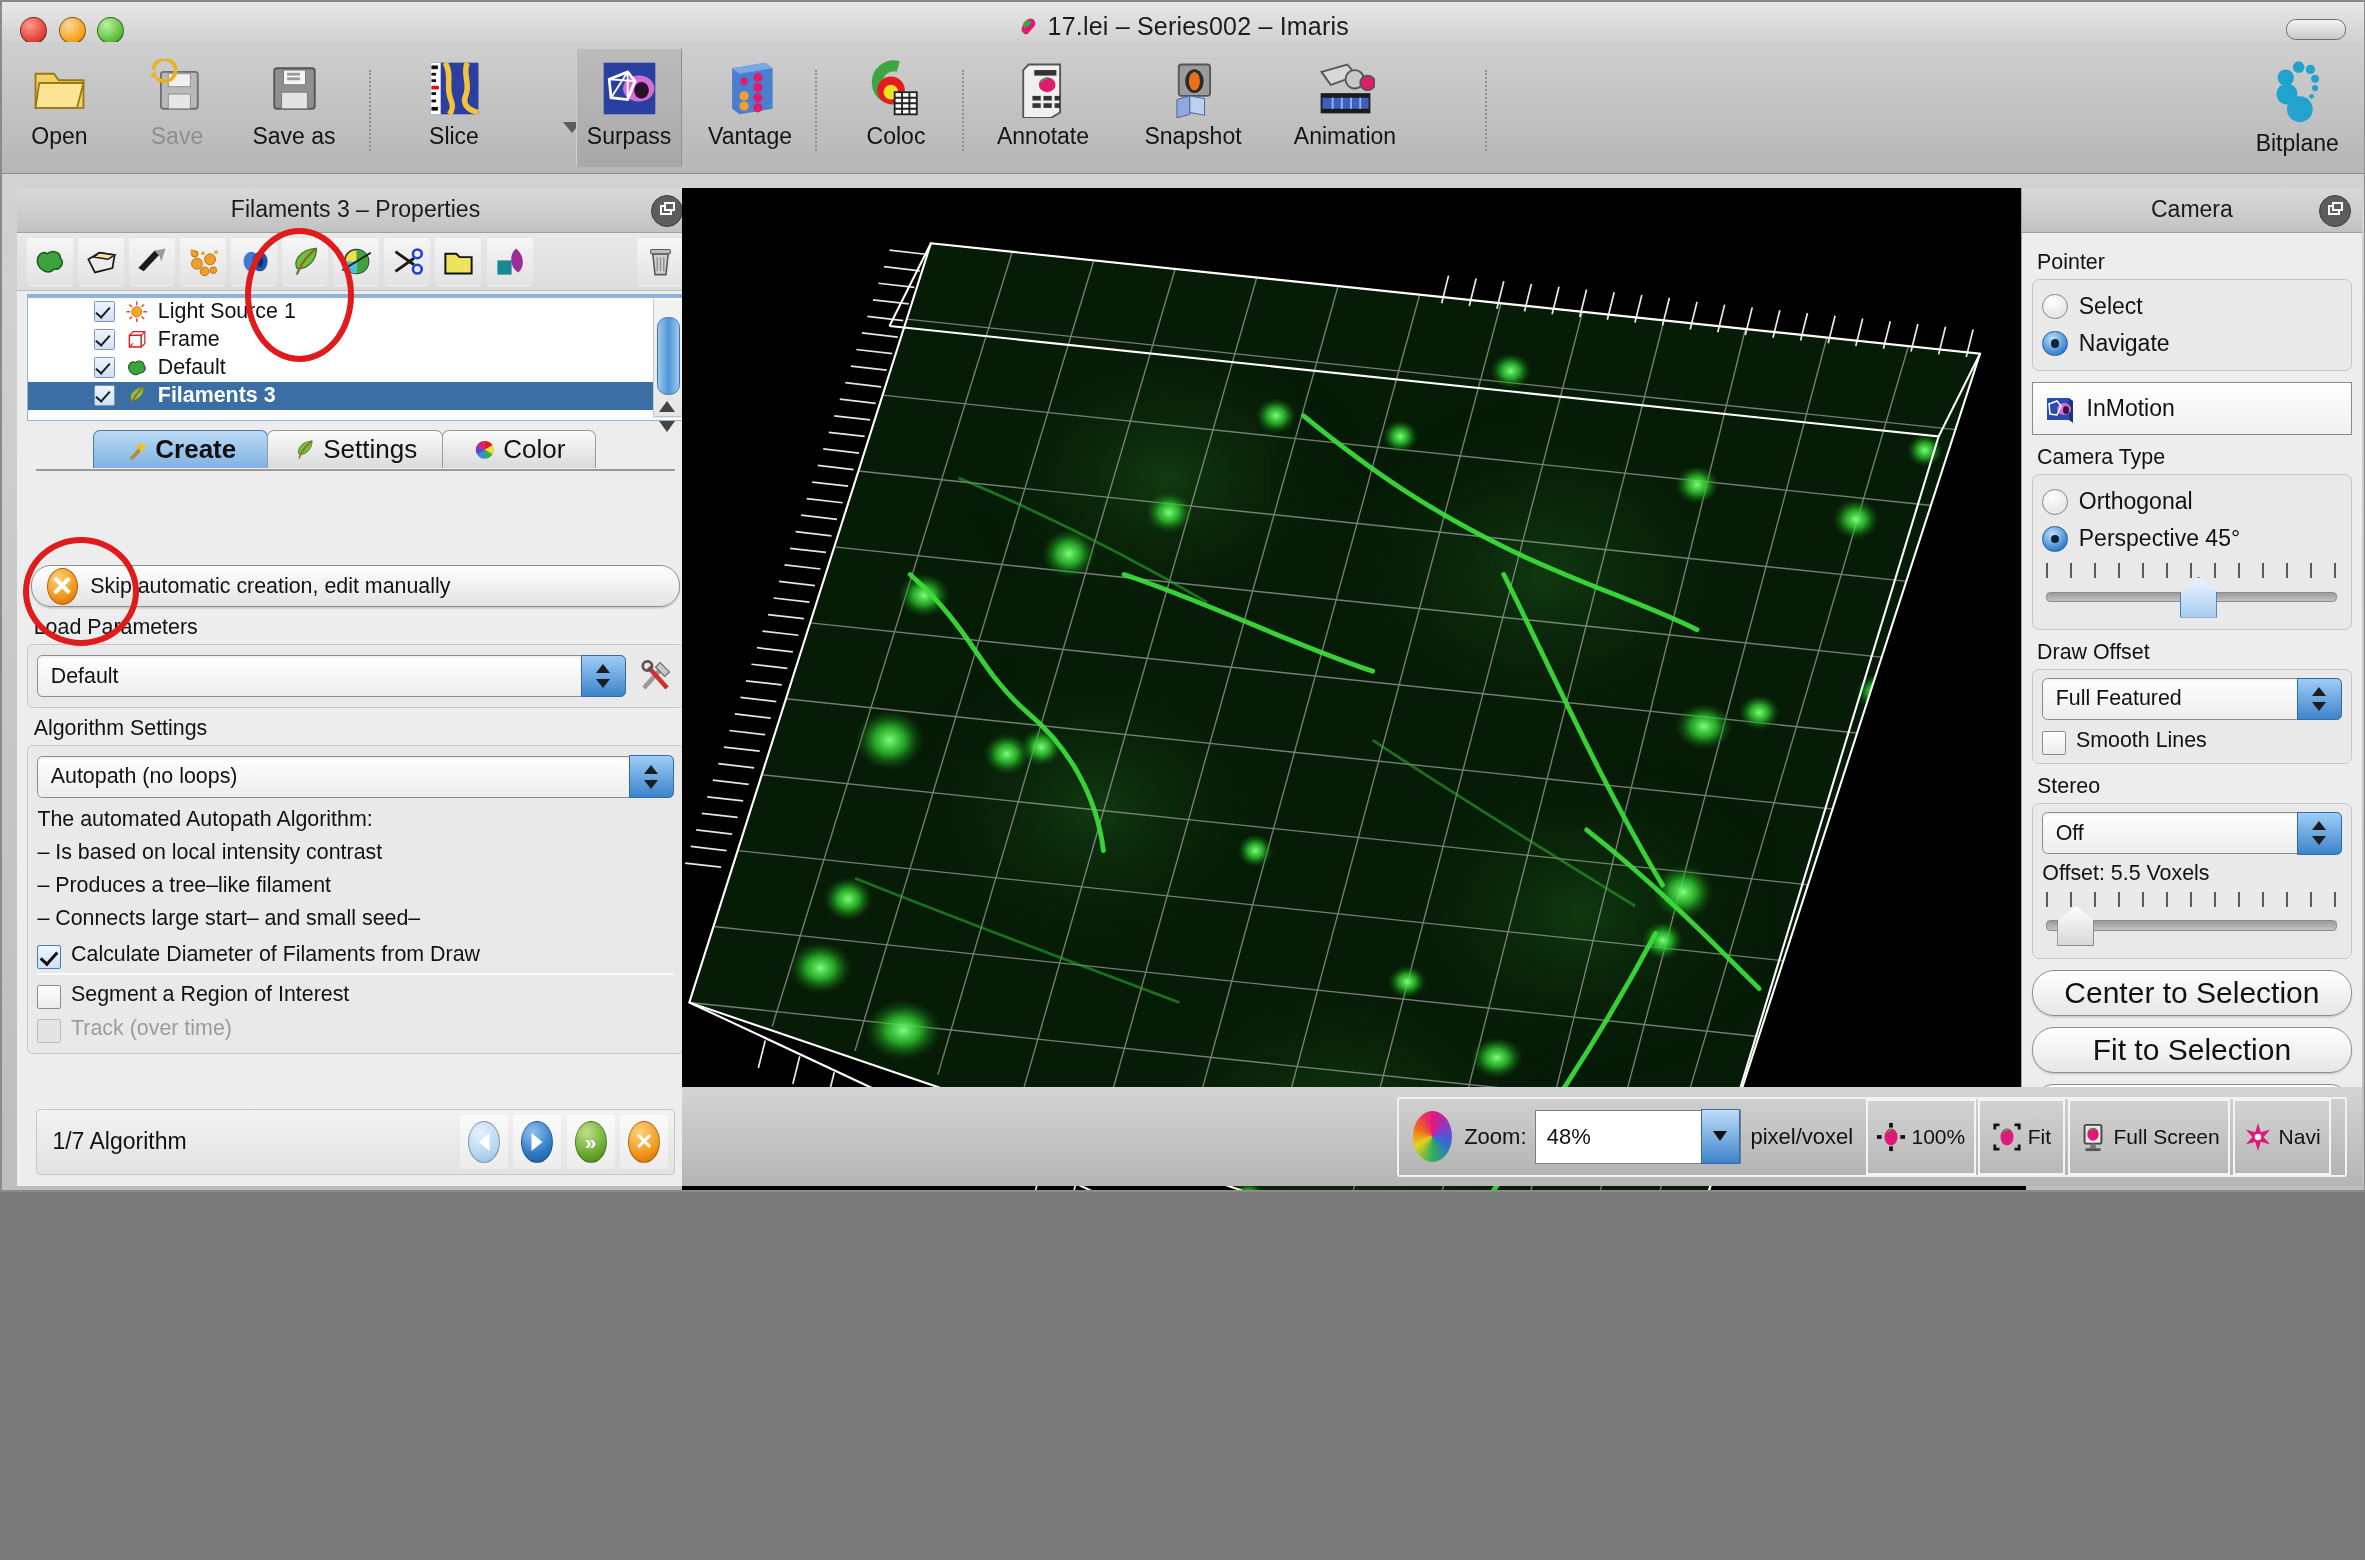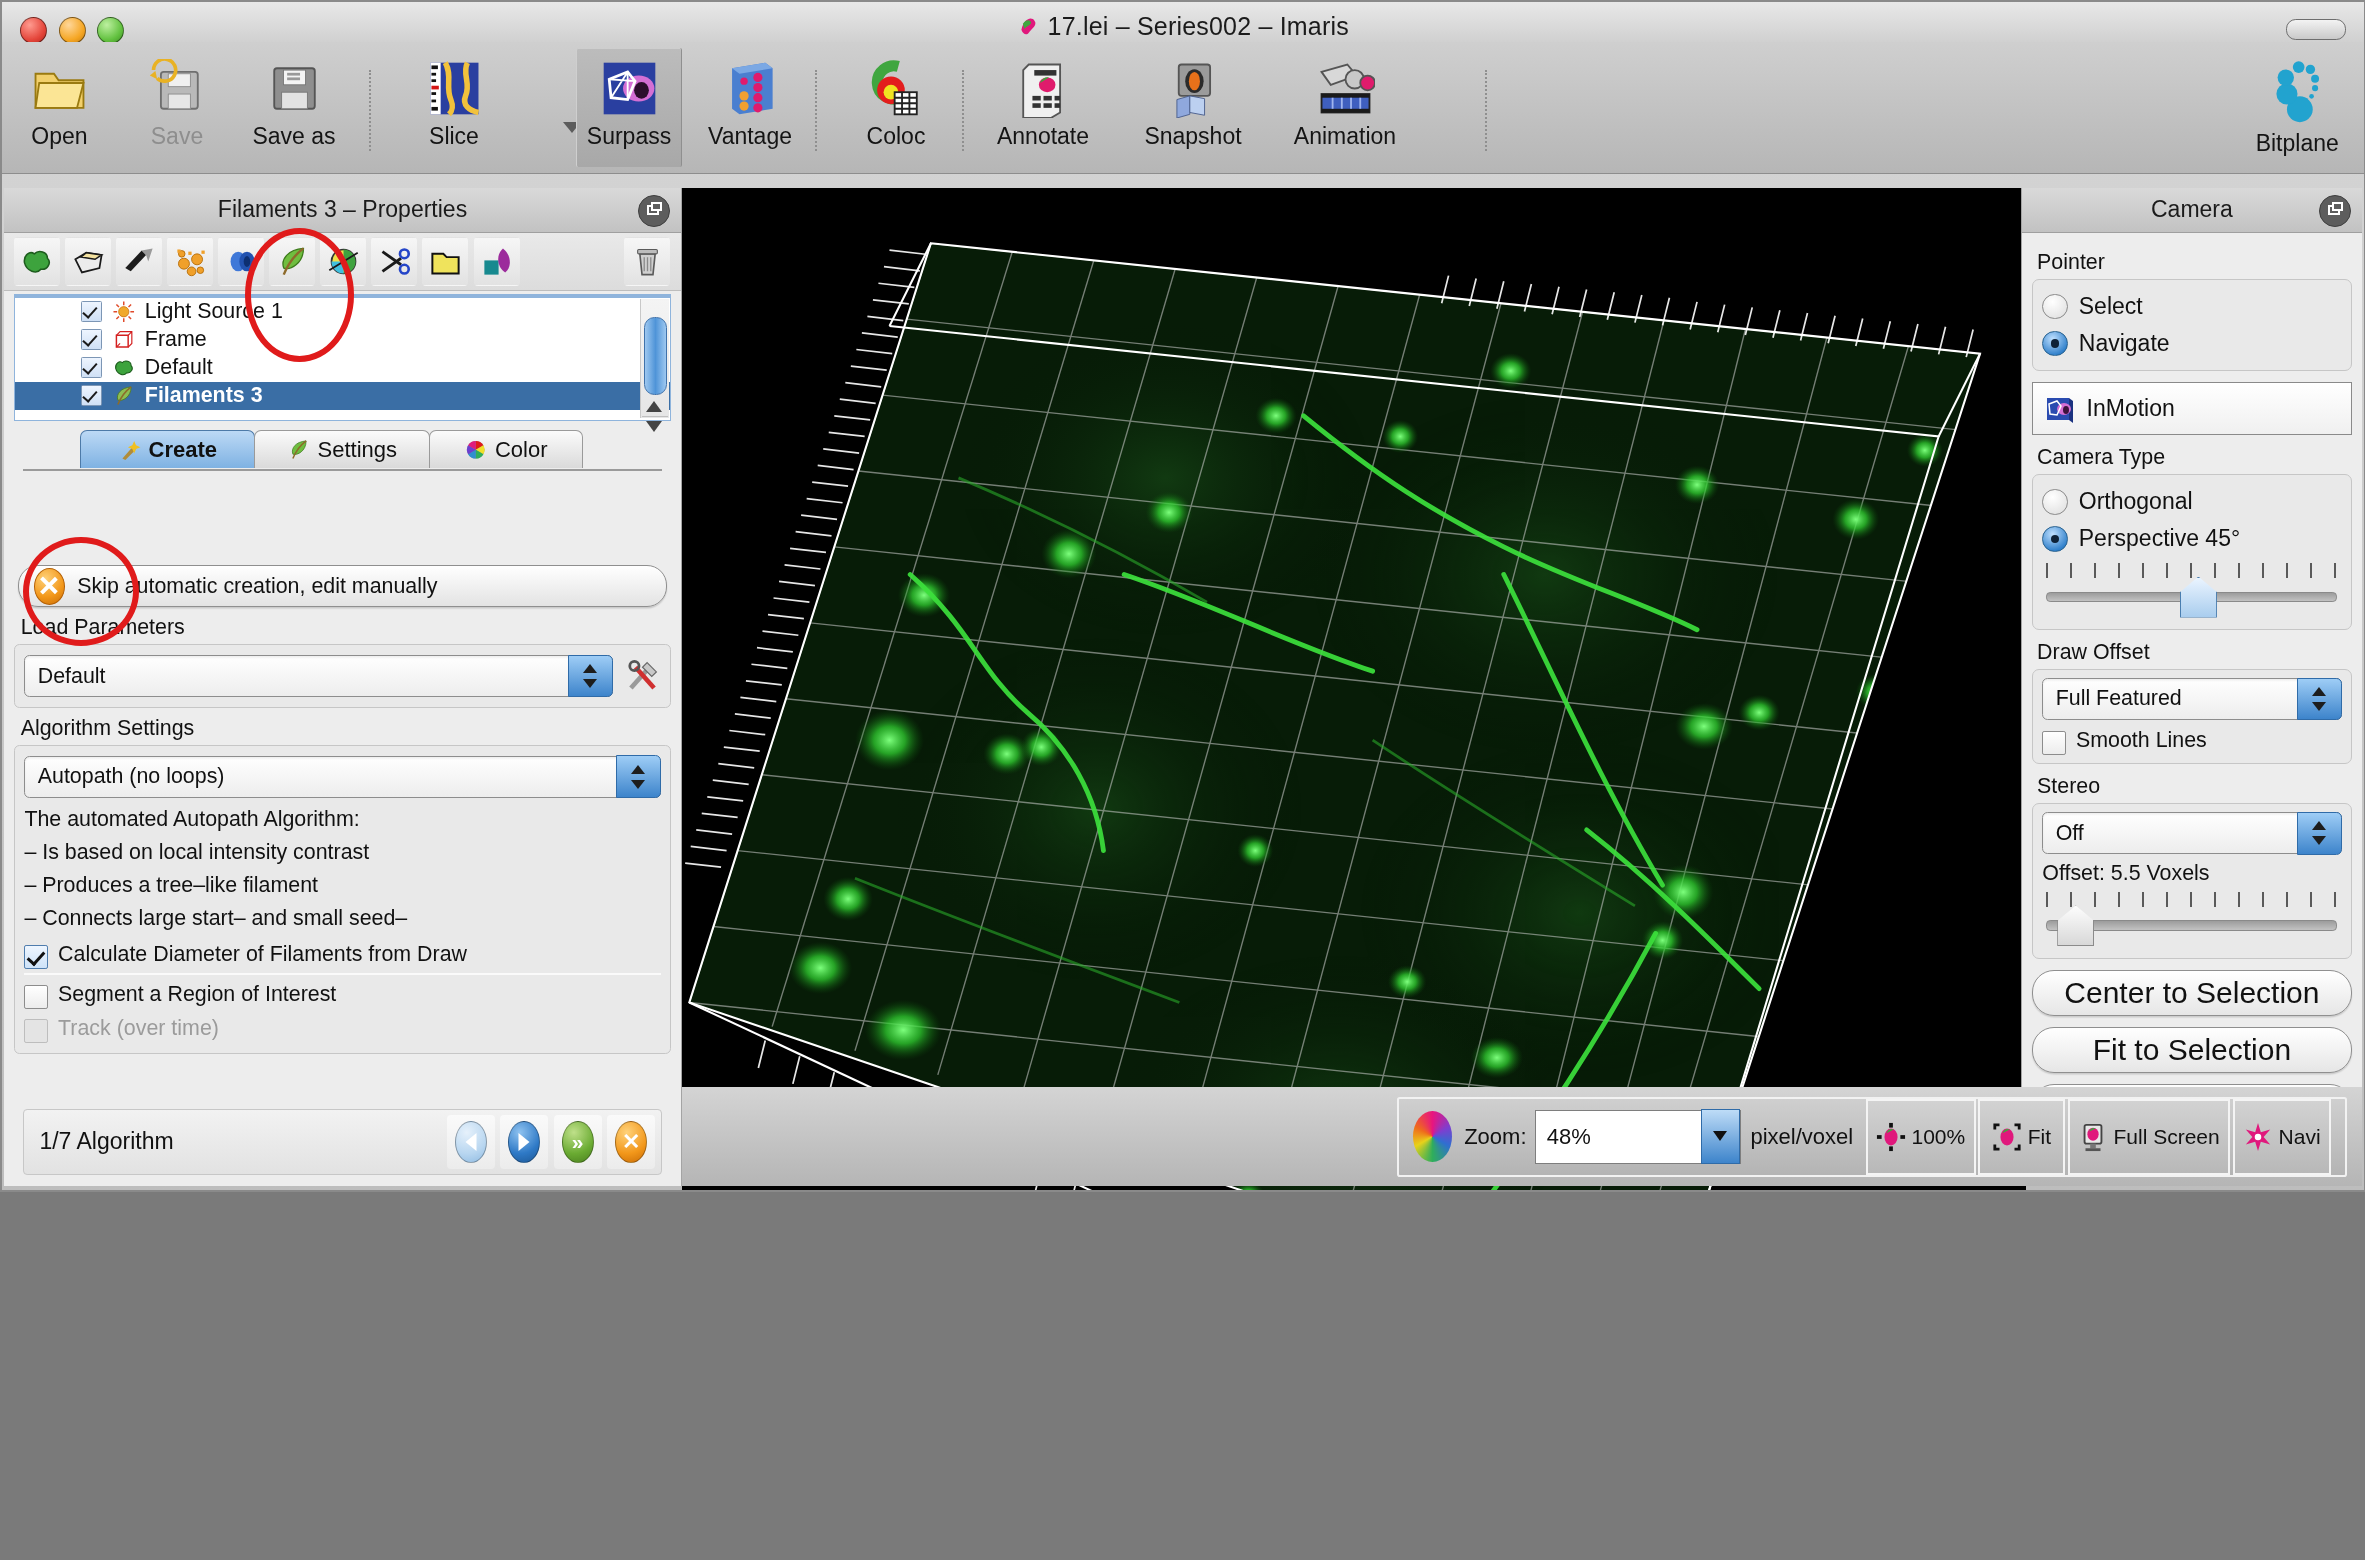--- a/index.html
+++ b/index.html
@@ -35,21 +35,21 @@
      border-left:0.7px solid #cfcfcf;border-right:0.7px solid #8f8f8f;border-radius:2.1px;
      box-shadow:inset 0 0.7px 0 #d4d4d4;}
   .tb-sep{position:absolute;top:28px;width:0;height:81px;
      border-left:2.1px dotted #8f8f8f;}
   #tb-dropcaret{position:absolute;top:80px;left:561px;width:0;height:0;
      border-left:9px solid transparent;border-right:9px solid transparent;border-top:11.7px solid #5c5c5c;}
   #bitplane{position:absolute;right:8.3px;top:7px;width:117px;height:117px;text-align:center;}
   #bitplane .tb-lbl{font-size:23px;color:#141414;}
 
   
-  #leftpanel{position:absolute;left:2px;top:186px;width:677px;bottom:4.1px;
+  #leftpanel{position:absolute;left:15px;top:186px;width:677px;bottom:4.1px;
      background:#ededed;border-right:1.4px solid #a4a4a4;}
   .panel-header{height:44px;background:linear-gradient(#d9d9d9,#c2c2c2);
      border-bottom:1.4px solid #9f9f9f;position:relative;}
   .panel-header .ph-title{position:absolute;left:0;right:0;top:8.3px;text-align:center;
      font-size:23px;color:#1b1b1b;}
   .ph-btn{position:absolute;right:11px;top:7px;width:30px;height:30px;border-radius:50%;
      background:#5d5d5d;border:0.7px solid #3f3f3f;}
   .ph-btn::before{content:"";position:absolute;left:7.6px;top:9px;width:12.4px;height:10.4px;
      border:2.1px solid #fff;box-sizing:border-box;}
   .ph-btn::after{content:"";position:absolute;left:11.7px;top:6.2px;width:11px;height:9px;
@@ -80,21 +80,21 @@
   .scr-arrow{position:absolute;left:5.5px;width:0;height:0;border-left:8.3px solid transparent;
      border-right:8.3px solid transparent;}
   #scr-up{top:102px;border-bottom:11px solid #444;}
   #scr-dn{top:122px;border-top:11px solid #444;}
   .scr-div{position:absolute;left:1.4px;right:1.4px;top:117px;height:0.7px;background:#c0c0c0;}
 
   
   #tabs{position:relative;margin:9.7px 0 0 0;height:40px;}
   .tab{position:absolute;top:0;height:37px;border:1.4px solid #9a9a9a;border-bottom:none;
      border-radius:7px 7px 0 0;background:linear-gradient(#fbfbfb,#dadada);
-     display:flex;align-items:center;justify-content:center;font-size:22px;color:#111;}
+     display:flex;align-items:center;justify-content:center;font-size:26px;color:#111;}
   .tab.active{background:linear-gradient(#bcd9f5,#7fb2e3);border-color:#4d7aa8;font-weight:bold;}
   .tab .tabico{width:23.5px;height:23.5px;margin-right:7px;}
   #tab-underline{position:absolute;left:19.3px;right:19.3px;top:39px;height:1.4px;background:#9a9a9a;}
 
   
   #create-body{position:absolute;left:9.7px;right:9.7px;top:377px;bottom:4.1px;}
   .round-btn{height:40px;border-radius:20px;border:1.4px solid #8f8f8f;
      background:linear-gradient(#ffffff,#e3e3e3);display:flex;align-items:center;
      font-size:21.4px;color:#111;box-shadow:0 1.4px 1.4px rgba(0,0,0,.16);}
   #skip-btn{margin:0 4.1px;padding-left:15px;}

